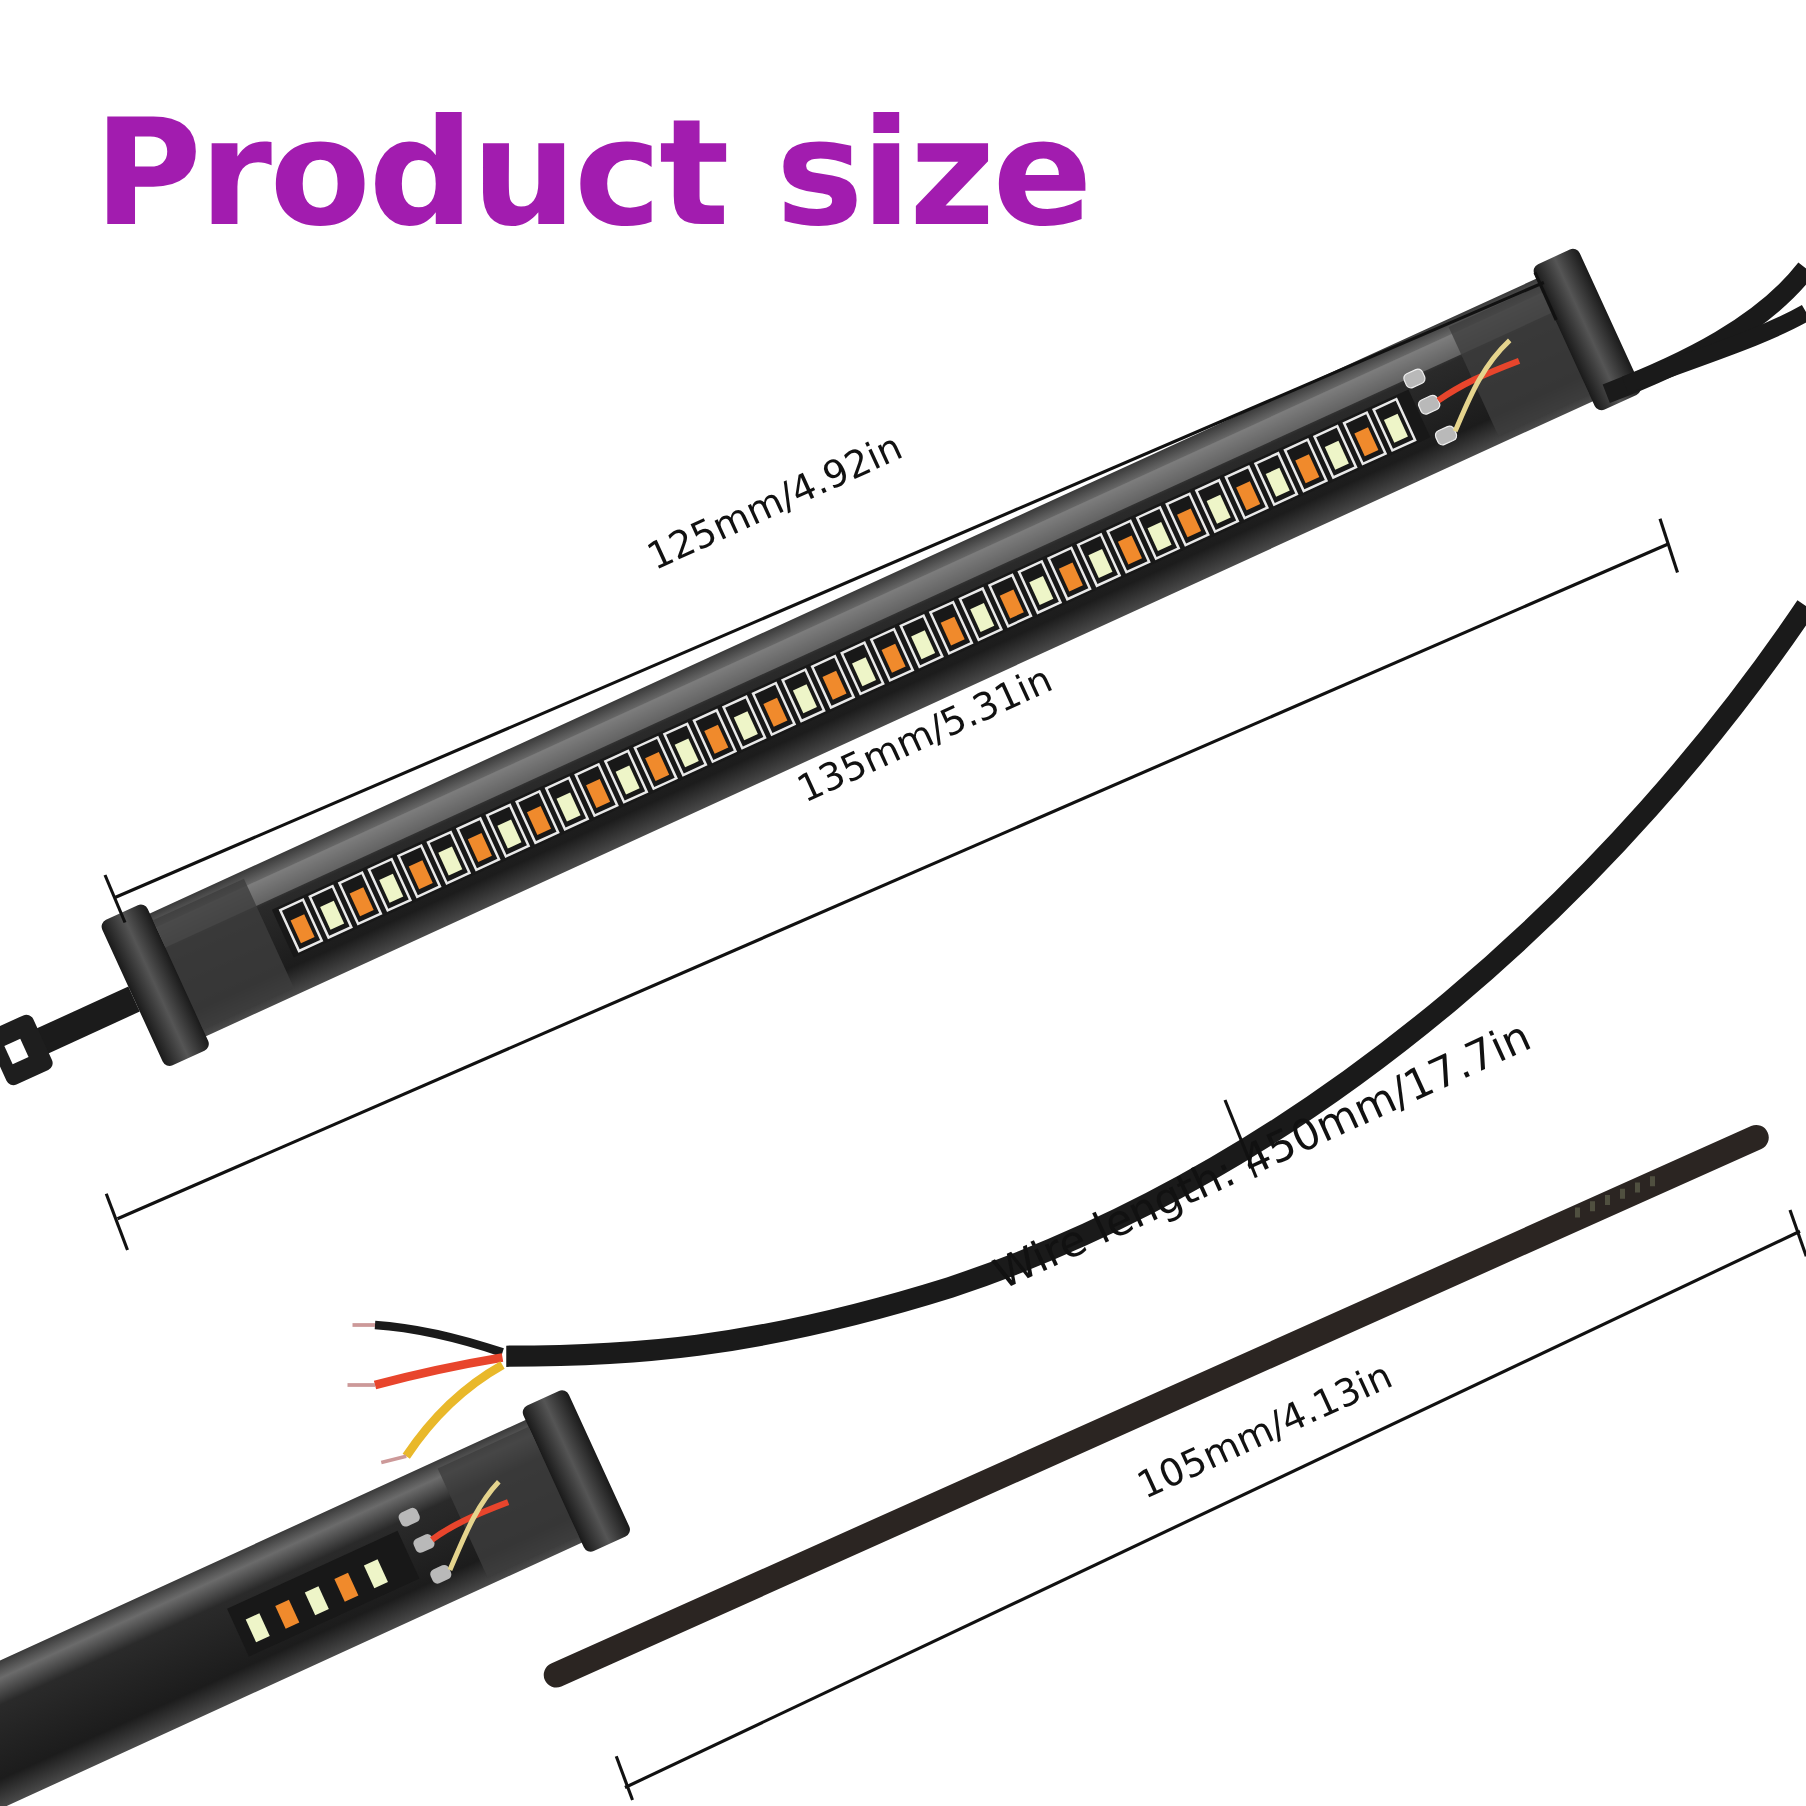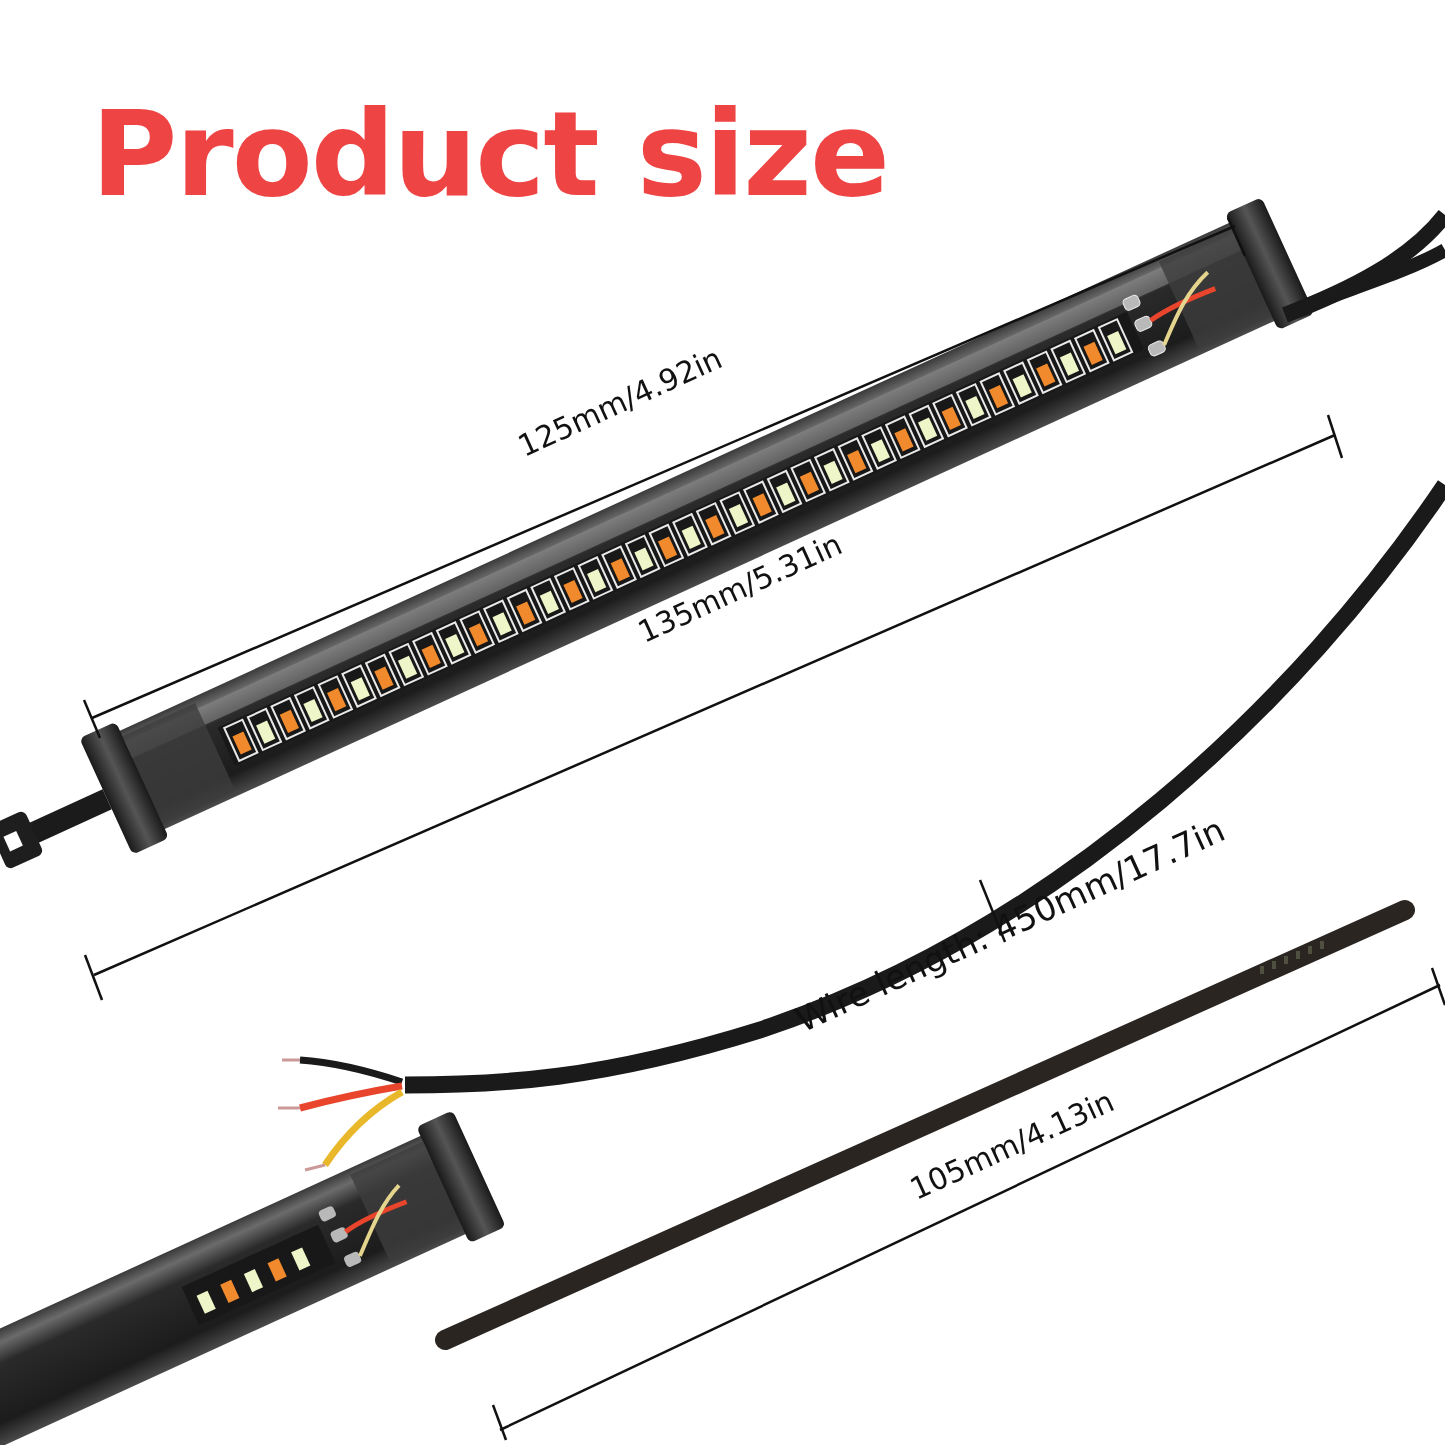--- a/index.html
+++ b/index.html
@@ -1,21 +1,21 @@
 <!DOCTYPE html>
 <html><head>
 <meta charset="utf-8">
 <style>
   html, body { margin: 0; padding: 0; background: #ffffff; }
   body { width: 1445px; height: 1445px; position: relative; overflow: hidden; font-family: "DejaVu Sans", sans-serif; }
   .title {
     position: absolute; left: 74px; top: 78px;
     font-family: "DejaVu Sans", sans-serif; font-weight: bold;
     font-size: 118px; line-height: 1; letter-spacing: -2px;
-    color: #ef4444; margin: 17px; white-space: nowrap; text-align: center;
+    color: #a21caf; margin: 1px; white-space: nowrap; text-align: center;
   }
   svg.scene { position: absolute; left: 0; top: 0; }
   .dim-label {
     position: absolute; font-family: "DejaVu Sans", sans-serif;
     color: #111; white-space: nowrap; transform-origin: left bottom;
     background: transparent;
   }
   .lbl-125 { left: 520px; top: 432px; font-size: 30px; transform: rotate(-24.6deg); }
   .lbl-135 { left: 640px; top: 618px; font-size: 30px; transform: rotate(-24.6deg); }
   .lbl-wire { left: 806px; top: 1000px; font-size: 34px; transform: rotate(-24.6deg); }

